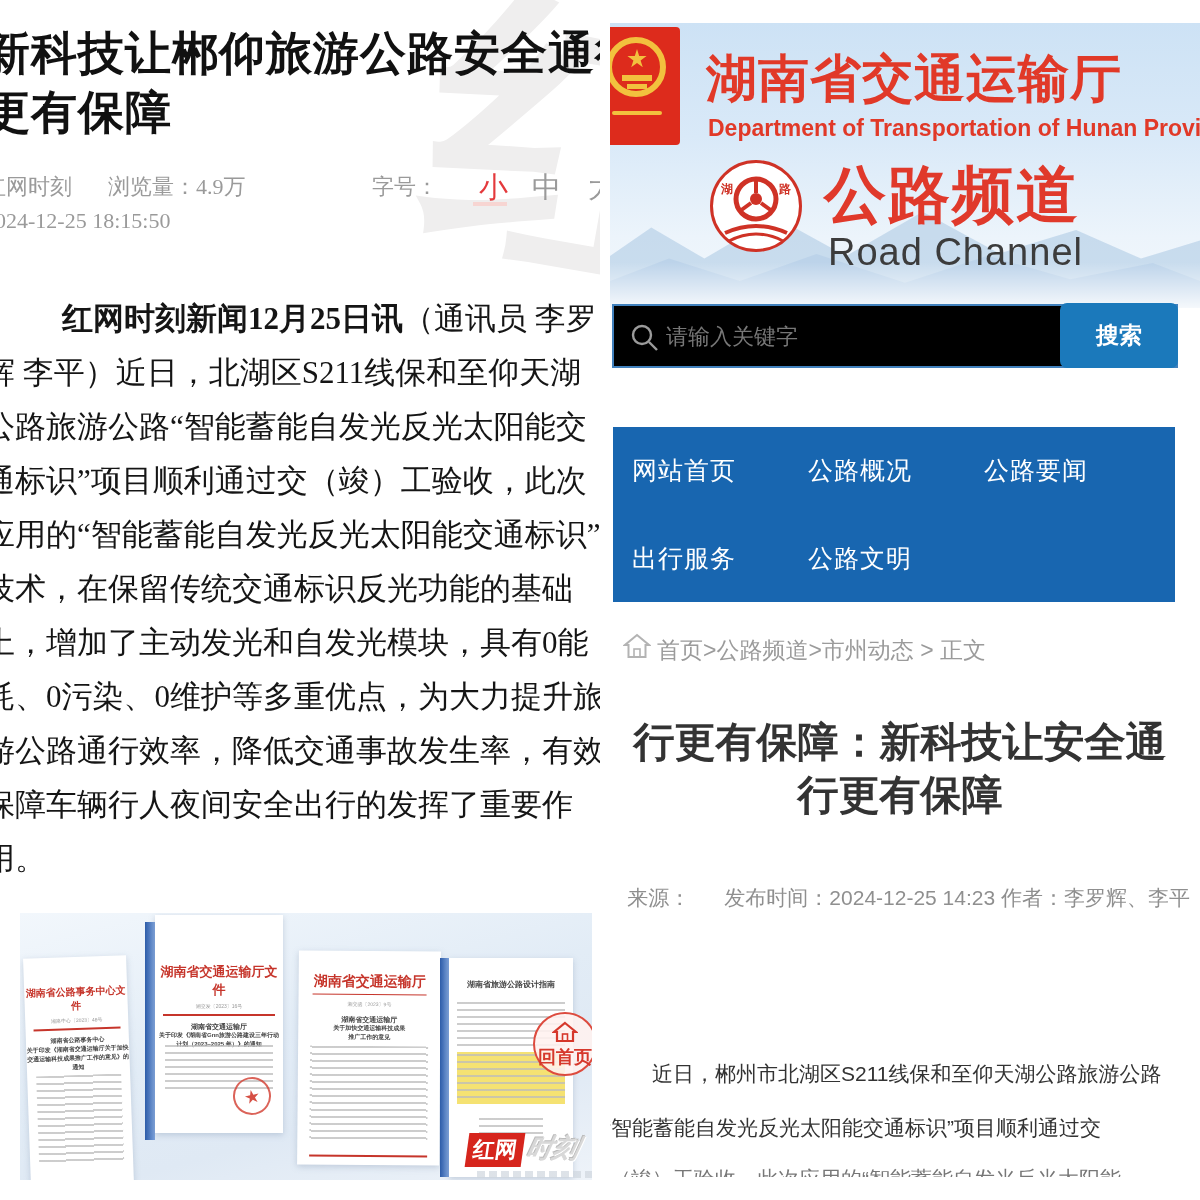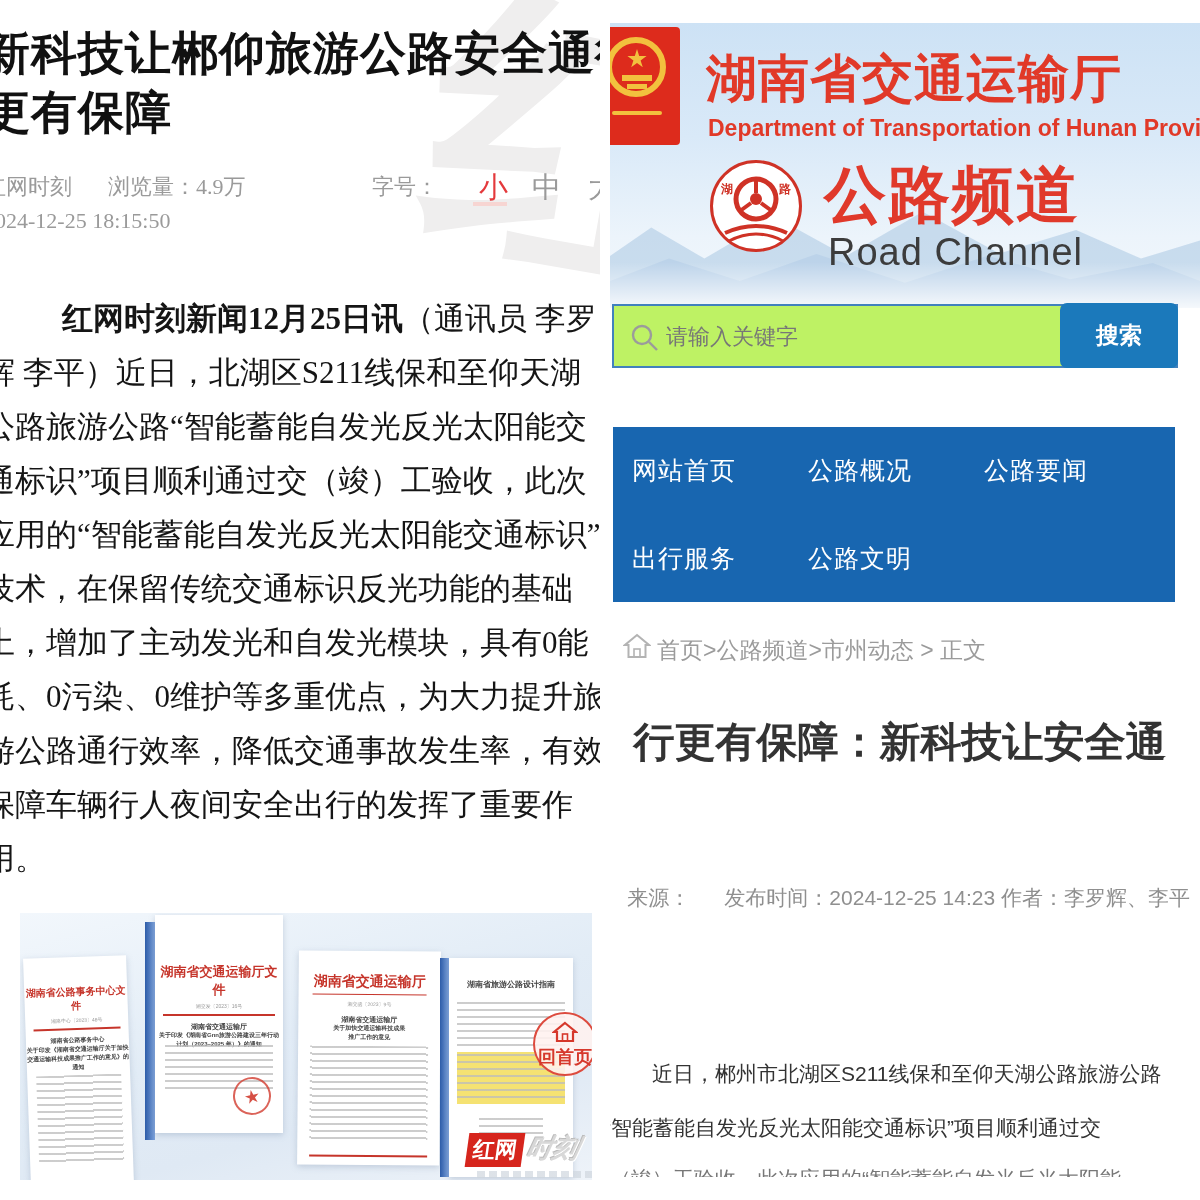--- a/index.html
+++ b/index.html
@@ -79,21 +79,21 @@
              white-space:nowrap; letter-spacing:1px; }
   .dept-en { position:absolute; left:98px; top:92px; font-size:23px; font-weight:bold; color:#e13928;
              white-space:nowrap; }
   .rlogo { position:absolute; left:100px; top:137px; width:92px; height:92px; border-radius:50%;
            background:#fff; border:3px solid #cf3226; }
   .chan-cn { position:absolute; left:214px; top:130px; font-size:62px; font-weight:bold; color:#e0392b;
              white-space:nowrap; letter-spacing:2px;text-align:right; }
   .chan-en { position:absolute; left:218px; top:208px; font-size:38px; color:#3c3c3c; white-space:nowrap;
              letter-spacing:1px; }
 
-  .search-wrap { position:absolute; left:2px; top:304px; width:566px; height:64px; background:#bef264;
+  .search-wrap { position:absolute; left:2px; top:304px; width:566px; height:64px; background:#000000;
                  border:2px solid #4181bd; }
   .search-ph { position:absolute; left:52px; top:16px; font-size:22px; color:#777; }
   .mag { position:absolute; left:16px; top:17px; }
   .search-btn { position:absolute; left:450px; top:303px; width:118px; height:65px; background:#1b79bb;
                 border:none; border-radius:7px; color:#fff; font-size:23px; font-weight:bold;
                 font-family:"Liberation Sans", sans-serif; }
 
   .nav { position:absolute; left:3px; top:427px; width:562px; height:175px; background:#1866b0;
          display:grid; grid-template-columns:176px 176px 176px; grid-template-rows:1fr 1fr;
          align-items:center; padding-left:19px; }
@@ -268,20 +268,21 @@
     <div class="crumb">
       <svg width="28" height="28" viewBox="0 0 28 28">
         <path d="M14 3 L26 13 L22.5 13 L22.5 25 L5.5 25 L5.5 13 L2 13 Z" fill="none" stroke="#b3b3b3" stroke-width="2"></path>
         <rect x="11" y="17" width="6" height="8" fill="none" stroke="#b3b3b3" stroke-width="1.6"></rect>
       </svg>
       <span class="txt">首页&gt;公路频道&gt;市州动态 &gt; 正文</span>
     </div>
 
     <h2 class="r-title">
       <div>行更有保障：新科技让安全通</div>
+      <div>行更有保障</div>
     </h2>
 
     <div class="r-meta">
       <span>来源：</span><span class="gap"></span><span>发布时间：</span><span>2024-12-25 14:23</span>&nbsp;<span>作者：</span><span>李罗辉、李平</span>
     </div>
 
 
     <div class="r-body">
       <div class="r-line" style="top:1060px; left:42px;">近日，郴州市北湖区S211线保和至仰天湖公路旅游公路</div>
       <div class="r-line" style="top:1114px; left:-6px;">“智能蓄能自发光反光太阳能交通标识”项目顺利通过交</div>

